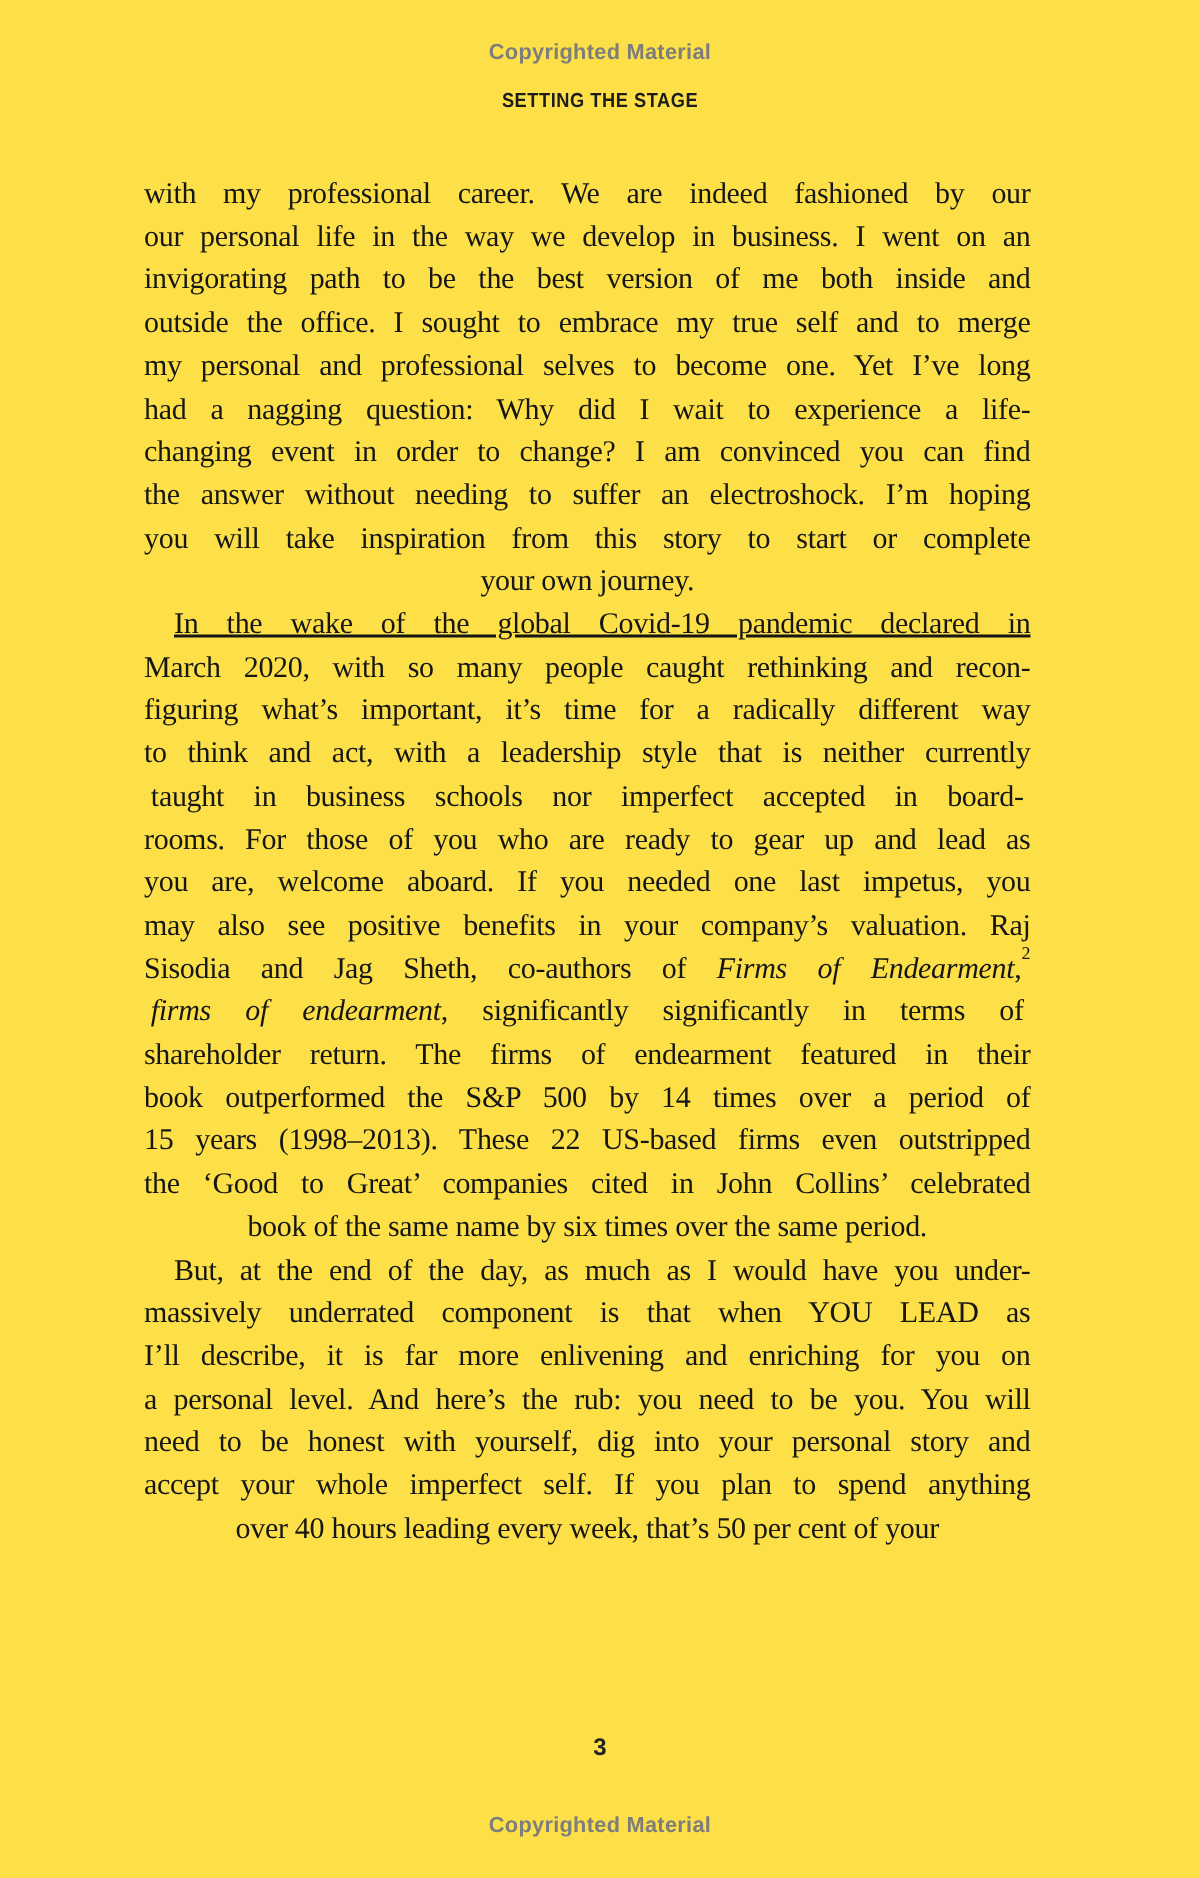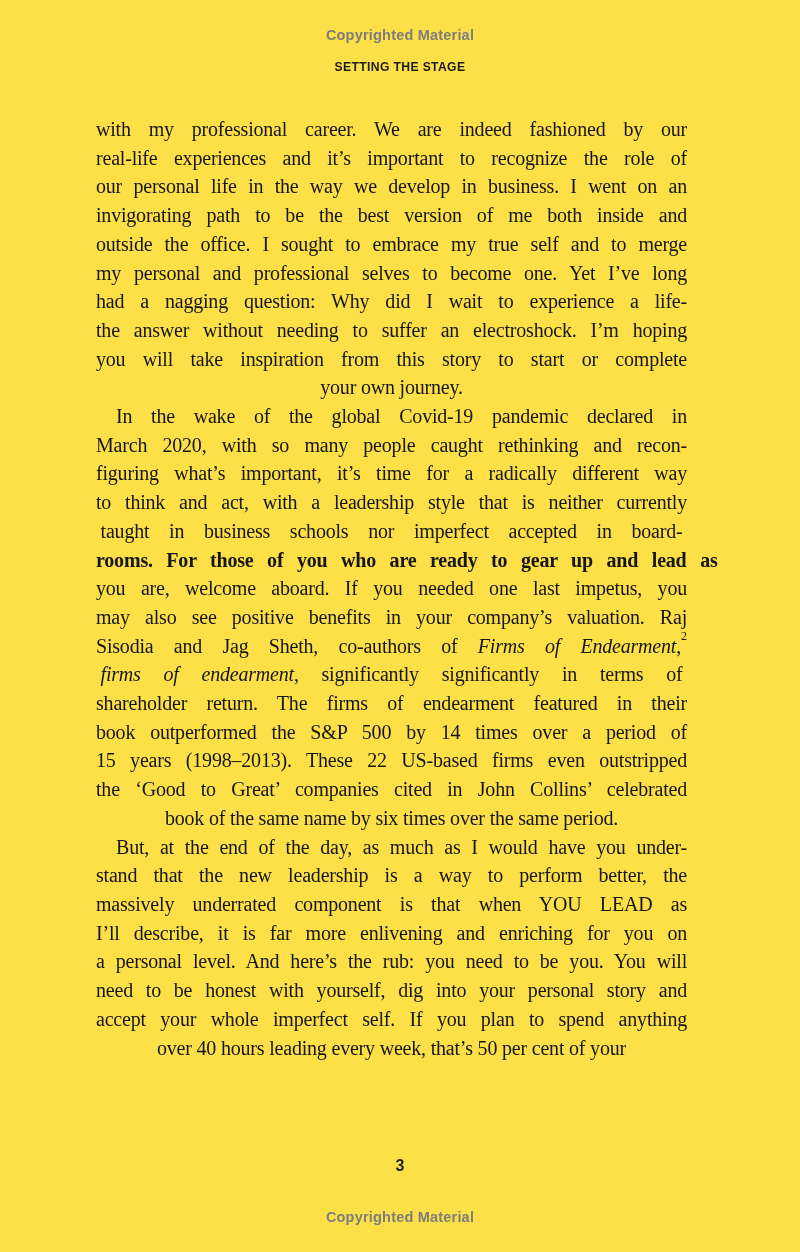--- a/index.html
+++ b/index.html
@@ -75,50 +75,49 @@
 </style>
 </head>
 <body>
 
 <div class="page">
   <div class="notice top">Copyrighted Material</div>
   <div class="running-header">SETTING THE STAGE</div>
   <div class="body-text">
       <div class="para">
         <div class="line" style="word-spacing: 13.1406px;"><span>with my professional career. We are indeed fashioned by our</span></div>
-        <div class="line" style="word-spacing: 11.6406px;"><span>real-life experiences and it’s important to recognize the role of</span></div>
         <div class="line" style="word-spacing: 6.55649px;"><span>our personal life in the way we develop in business. I went on an</span></div>
         <div class="line" style="word-spacing: 10.267px;"><span>invigorating path to be the best version of me both inside and</span></div>
         <div class="line" style="word-spacing: 7.30469px;"><span>outside the office. I sought to embrace my true self and to merge</span></div>
         <div class="line" style="word-spacing: 7.94688px;"><span>my personal and professional selves to become one. Yet I’ve long</span></div>
         <div class="line" style="word-spacing: 11.179px;"><span>had a nagging question: Why did I wait to experience a life-</span></div>
+        <div class="line" style="word-spacing: 8.15483px;"><span>changing event in order to change? I am convinced you can find</span></div>
         <div class="line" style="word-spacing: 9.11979px;"><span>the answer without needing to suffer an electroshock. I’m hoping</span></div>
         <div class="line" style="word-spacing: 12.5703px;"><span>you will take inspiration from this story to start or complete</span></div>
         <div class="line last"><span>your own journey.</span></div>
       </div>
       <div class="para">
-        <div class="line indent" style="word-spacing: 14.0035px;"><span>In the wake of the global Covid-19 pandemic declared in</span></div>
+        <div class="line indent" style="word-spacing: 14.0035px; text-decoration: underline;"><span>In the wake of the global Covid-19 pandemic declared in</span></div>
         <div class="line" style="word-spacing: 10.4705px;"><span>March 2020, with so many people caught rethinking and recon-</span></div>
         <div class="line" style="word-spacing: 10.6458px;"><span>figuring what’s important, it’s time for a radically different way</span></div>
         <div class="line" style="word-spacing: 9.09943px;"><span>to think and act, with a leadership style that is neither currently</span></div>
         <div class="line" style="word-spacing: 14.9199px;"><span>taught in business schools nor imperfect accepted in board-</span></div>
-        <div class="line" style="word-spacing: 8.78726px; font-weight: bold;"><span>rooms. For those of you who are ready to gear up and lead as</span></div>
+        <div class="line" style="word-spacing: 8.78726px;"><span>rooms. For those of you who are ready to gear up and lead as</span></div>
         <div class="line" style="word-spacing: 10.7047px;"><span>you are, welcome aboard. If you needed one last impetus, you</span></div>
         <div class="line" style="word-spacing: 10.4115px;"><span>may also see positive benefits in your company’s valuation. Raj</span></div>
         <div class="line" style="word-spacing: 15.5273px;"><span>Sisodia and Jag Sheth, co-authors of </span><i>Firms of Endearment</i><span>,</span><sup>2</sup></div>
         <div class="line" style="word-spacing: 18.0312px;"><i>firms of endearment</i><span>, significantly significantly in terms of</span></div>
         <div class="line" style="word-spacing: 14.5684px;"><span>shareholder return. The firms of endearment featured in their</span></div>
         <div class="line" style="word-spacing: 10.1591px;"><span>book outperformed the S&amp;P 500 by 14 times over a period of</span></div>
         <div class="line" style="word-spacing: 9.71875px;"><span>15 years (1998–2013). These 22 US-based firms even outstripped</span></div>
         <div class="line" style="word-spacing: 10.5608px;"><span>the ‘Good to Great’ companies cited in John Collins’ celebrated</span></div>
         <div class="line last"><span>book of the same name by six times over the same period.</span></div>
       </div>
       <div class="para">
         <div class="line indent" style="word-spacing: 6.00781px;"><span>But, at the end of the day, as much as I would have you under-</span></div>
-        <div class="line" style="word-spacing: 11.4886px;"><span>stand that the new leadership is a way to perform better, the</span></div>
         <div class="line" style="word-spacing: 13.5508px;"><span>massively underrated component is that when YOU LEAD as</span></div>
         <div class="line" style="word-spacing: 9.36648px;"><span>I’ll describe, it is far more enlivening and enriching for you on</span></div>
         <div class="line" style="word-spacing: 6.22716px;"><span>a personal level. And here’s the rub: you need to be you. You will</span></div>
         <div class="line" style="word-spacing: 8.0483px;"><span>need to be honest with yourself, dig into your personal story and</span></div>
         <div class="line" style="word-spacing: 9.65312px;"><span>accept your whole imperfect self. If you plan to spend anything</span></div>
         <div class="line last"><span>over 40 hours leading every week, that’s 50 per cent of your</span></div>
       </div>
     </div>
   <div class="page-number">3</div>
   <div class="notice bottom">Copyrighted Material</div>

